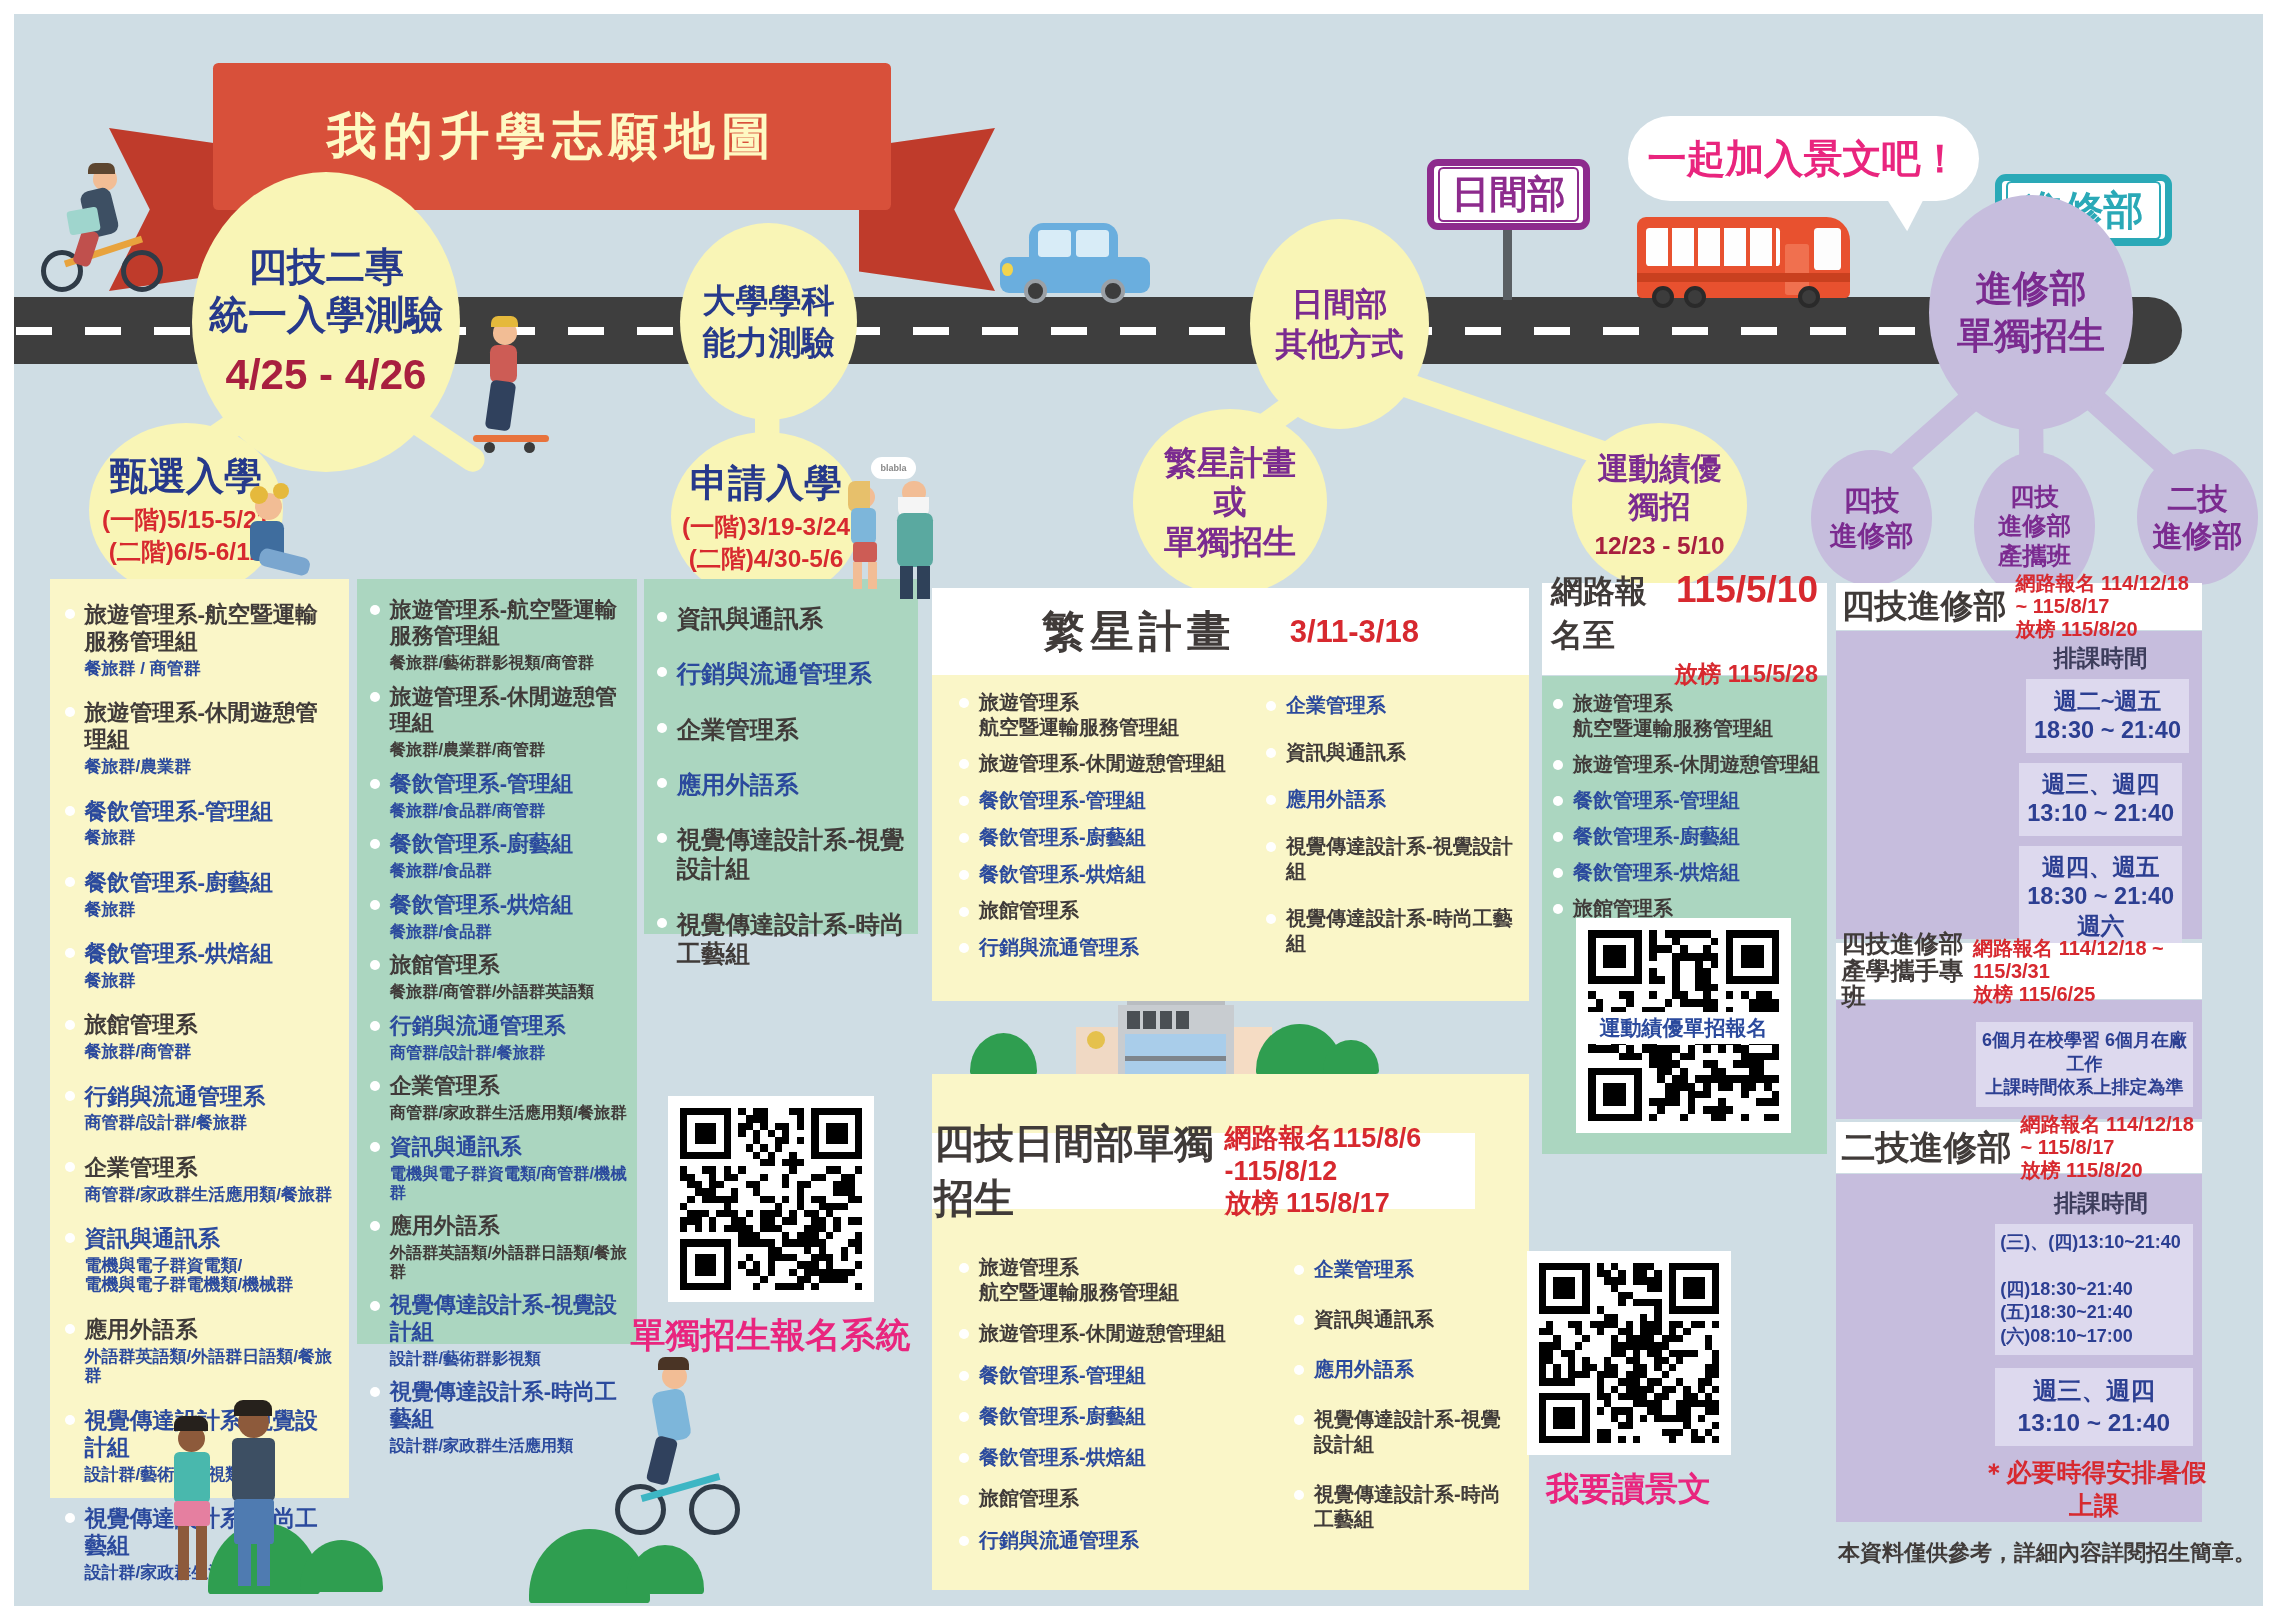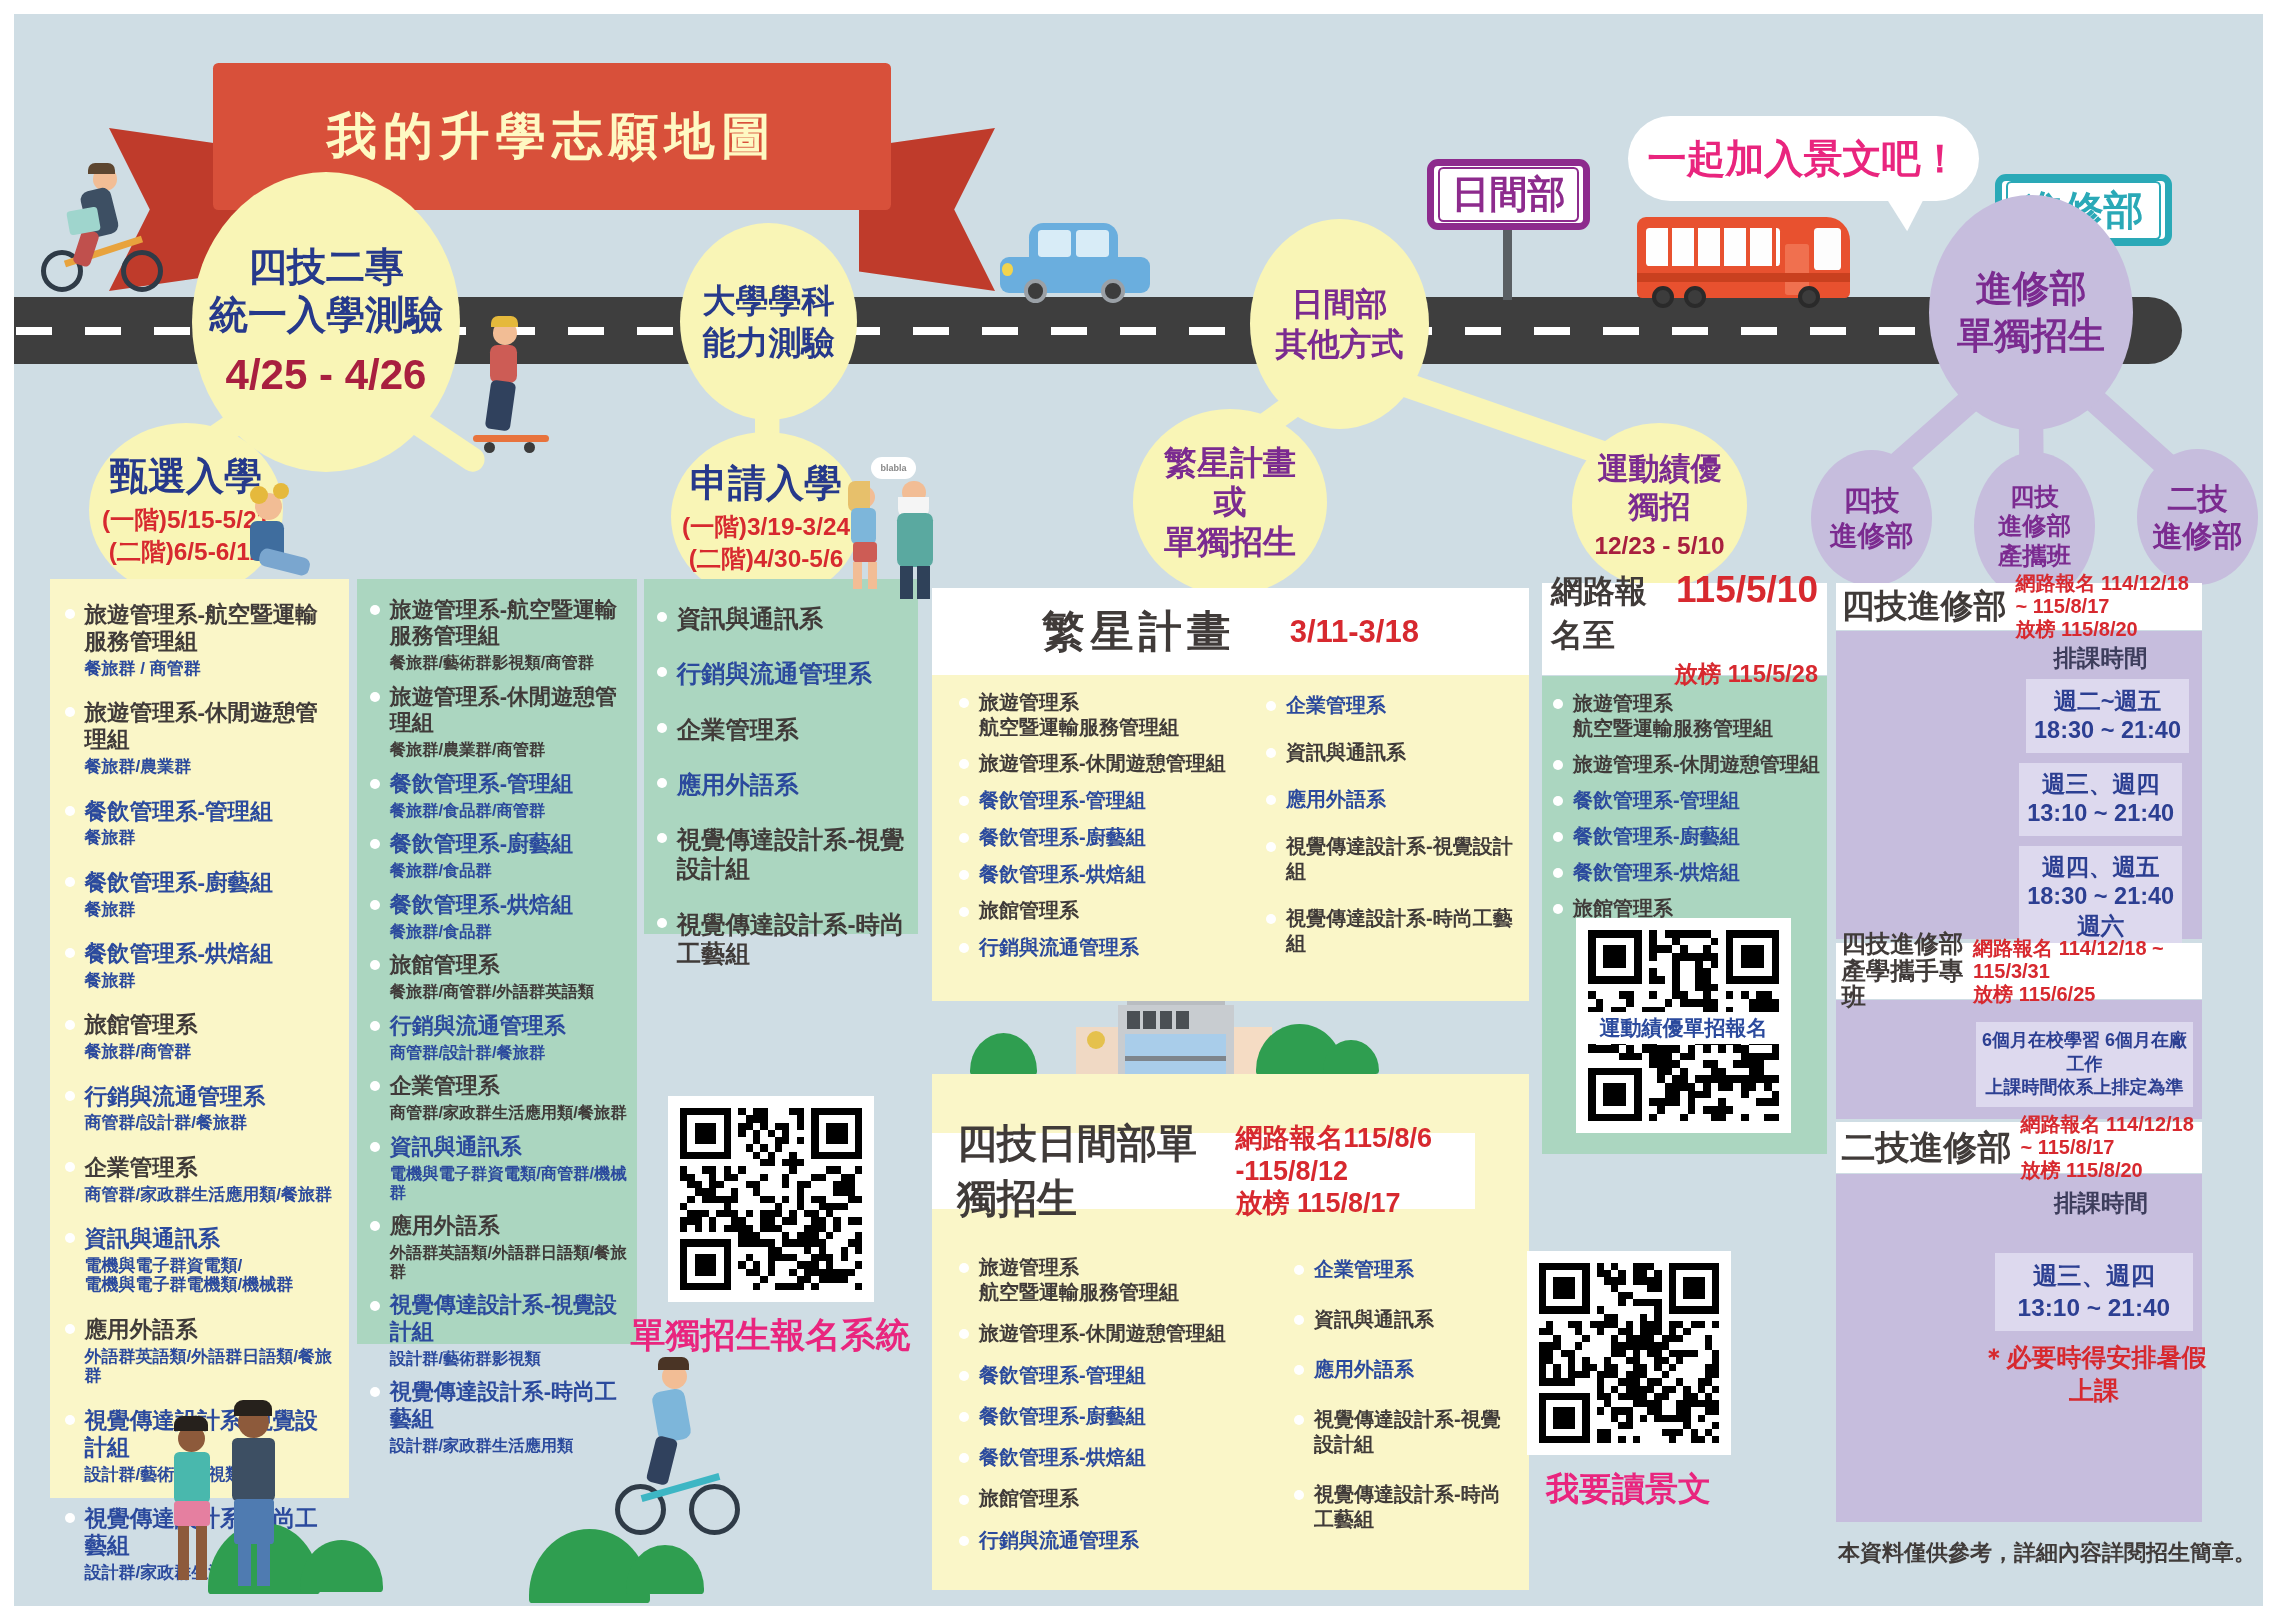--- a/index.html
+++ b/index.html
@@ -542,21 +542,21 @@
             <span class="dot"></span>
             <div class="li-name t c-dark">視覺傳達設計系-視覺設計組</div>
           </div>
           <div class="li">
             <span class="dot"></span>
             <div class="li-name t c-dark">視覺傳達設計系-時尚工藝組</div>
           </div>
         </div>
     </div>
   </div>
-  <div class="abs panel-head" style="left:932px;top:1133px;width:543px;height:76px;padding-left:25px;gap:6px;">
+  <div class="abs panel-head" style="left:932px;top:1133px;width:543px;height:76px;padding-left:2px;gap:6px;">
     <div class="c-dark" style="font-size:40px;">四技日間部單獨招生</div>
     <div class="t redtx" style="font-size:27px;line-height:1.2;">網路報名115/8/6 -115/8/12
 放榜 115/8/17</div>
   </div>
 
   <div class="abs panel-head" style="left:1542px;top:583px;width:285px;height:92px;flex-direction:column;align-items:flex-end;justify-content:center;padding:3.6px 9px;">
     <div style="display:flex;align-items:baseline;">
       <span class="c-dark" style="font-size:32px;">網路報名至</span>
       <span class="redtx" style="font-size:37px;">115/5/10</span>
     </div>
@@ -898,20 +898,24 @@
     <div class="sched-label" style="margin-left:154px;width:204px;">排課時間</div>
     <div style="display:flex;flex-direction:column;gap:12.7px;margin-top:5.4px;">
 
     <div style="display:flex;gap:7.2px;">
           <div class="dept-col" style="width:147px;">
 
           <div class="dept-line t"></div>
             <div class="dept-line t"></div>
             <div class="dept-line t"></div>
           </div>
+          <div class="schbox t c-left c-small" style="width:204px;font-size:24.4px;line-height:1.3;">(三)、(四)13:10~21:40
+
+(四)18:30~21:40 (五)18:30~21:40
+(六)08:10~17:00</div>
         </div>
         <div style="display:flex;gap:7.2px;">
           <div class="dept-col" style="width:147px;">
 
           <div class="dept-line t"></div>
             <div class="dept-line t"></div>
             <div class="dept-line t"></div>
           </div>
           <div class="schbox t" style="width:204px;font-size:24.4px;line-height:1.3;">週三、週四
 13:10 ~ 21:40</div>

